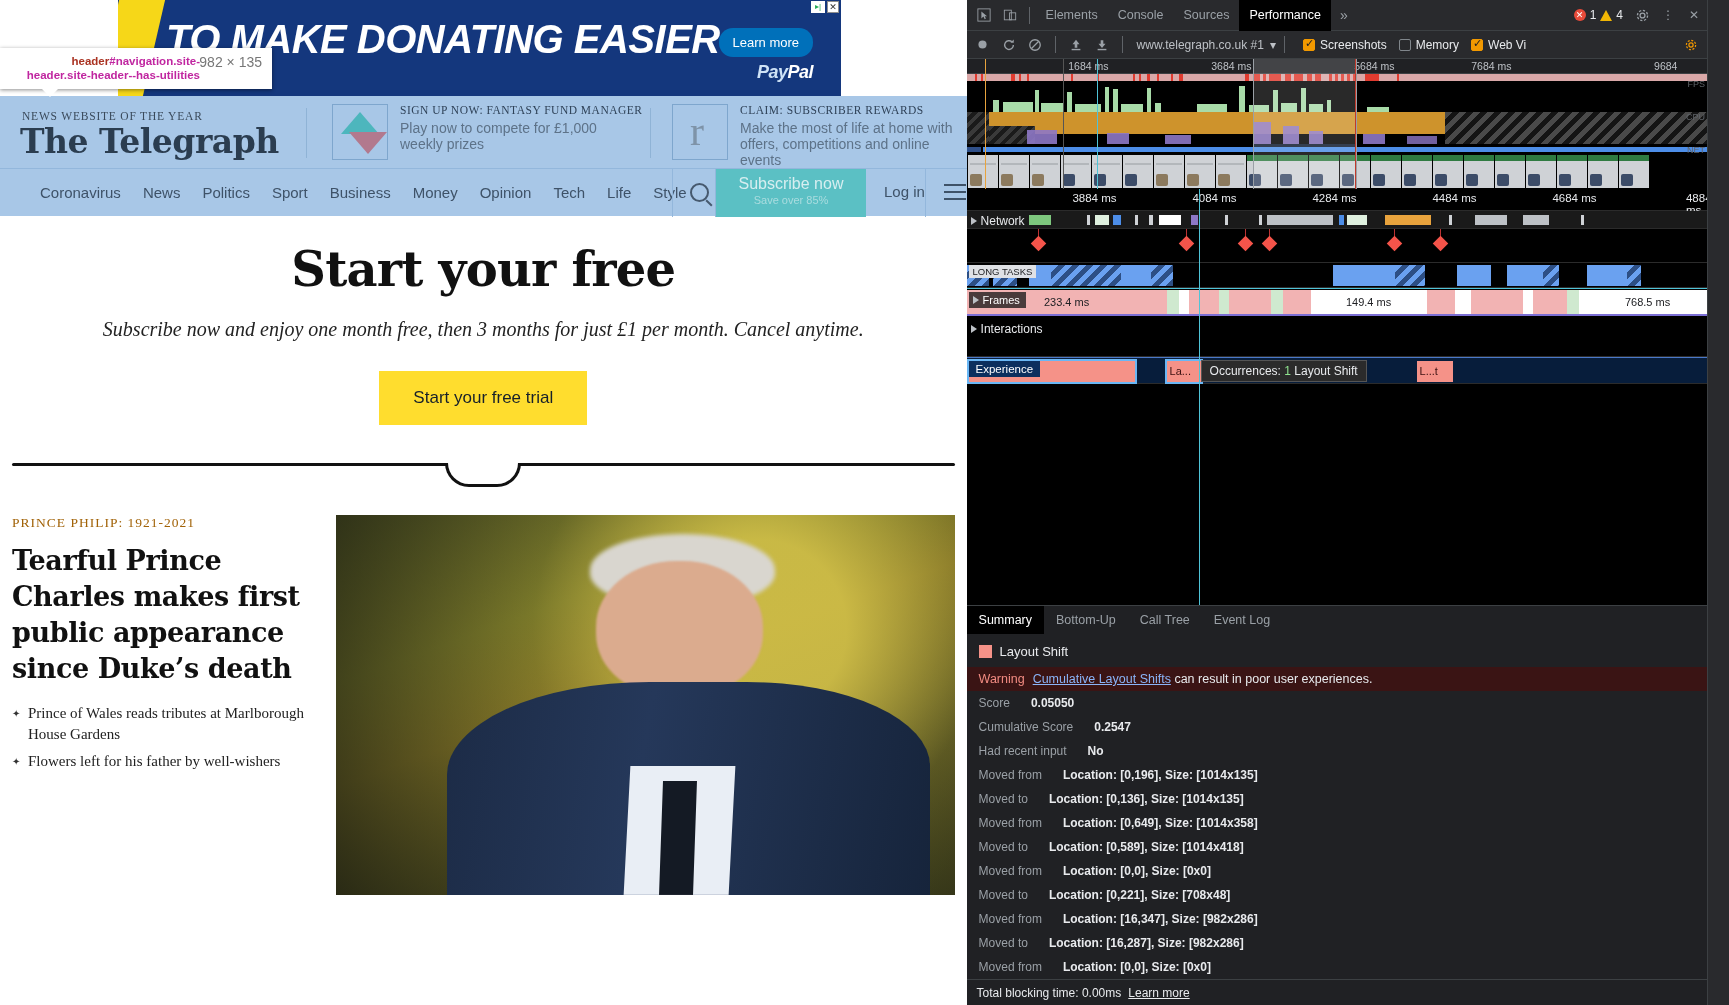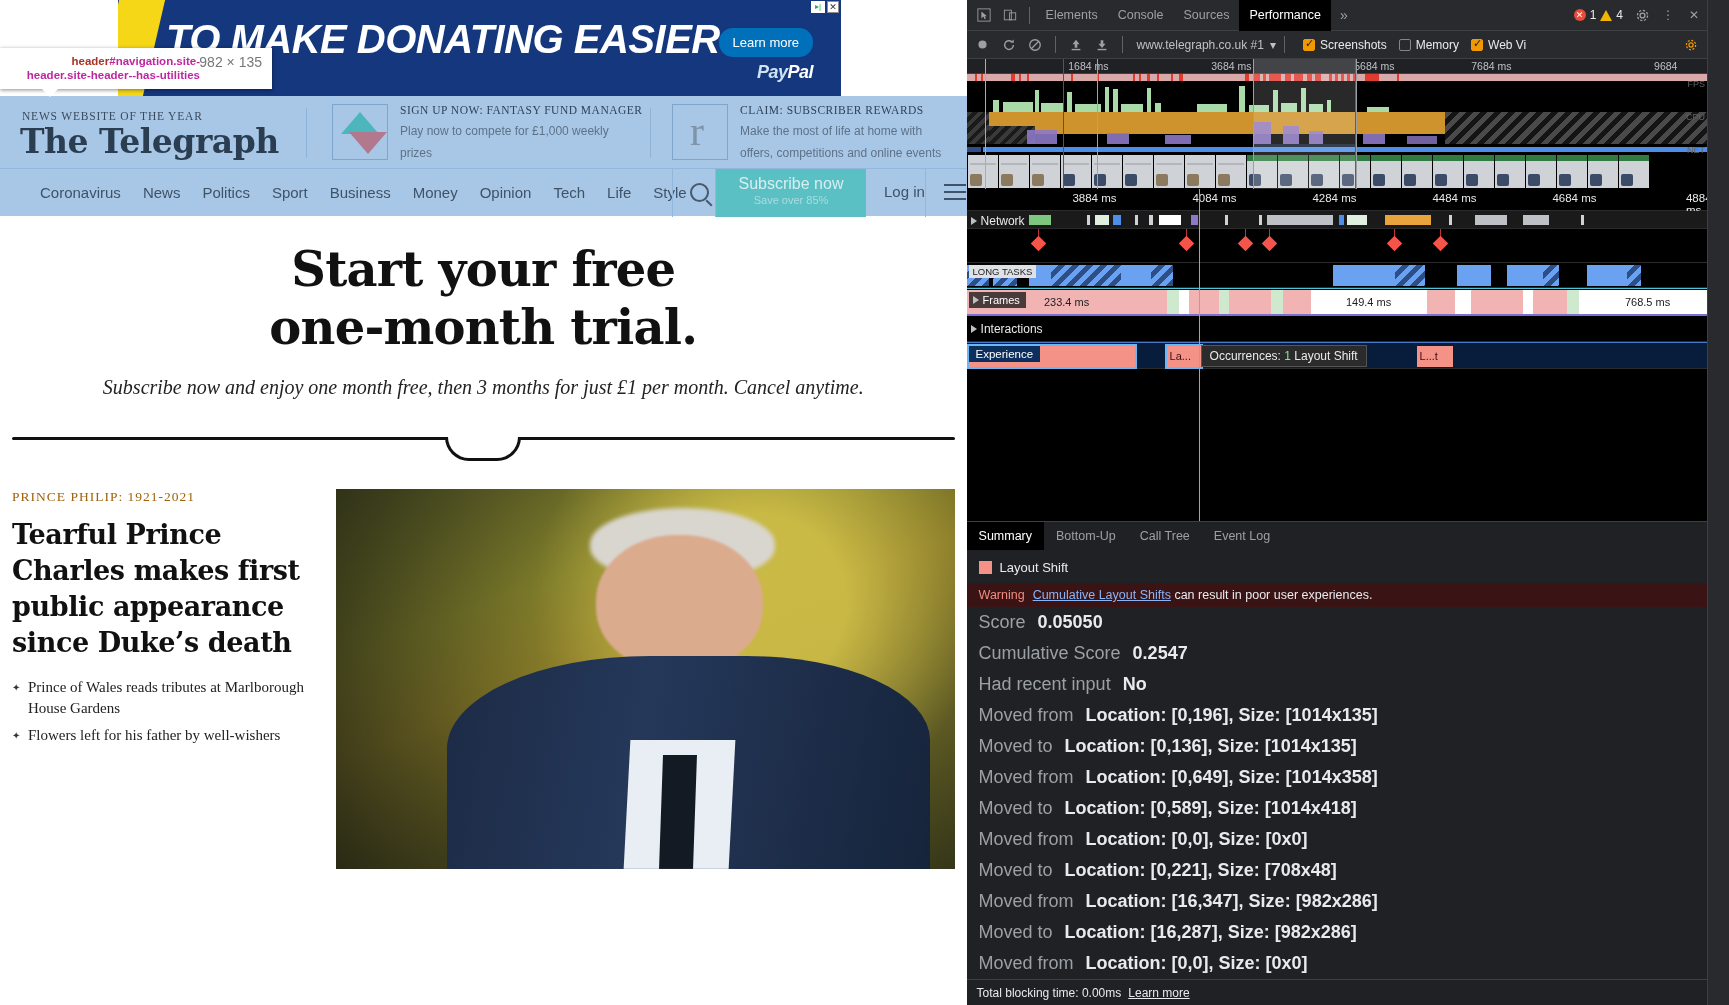--- a/index.html
+++ b/index.html
@@ -50,21 +50,21 @@
   .promo .pbox { width:56px; height:56px; border:1px solid #7ea6cd; position:relative; flex:none; }
   .tri-up { position:absolute; left:8px; top:7px; width:0;height:0;
      border-left:19px solid transparent;border-right:19px solid transparent;border-bottom:22px solid #4db6bd;}
   .tri-dn { position:absolute; left:16px; top:27px; width:0;height:0;
      border-left:19px solid transparent;border-right:19px solid transparent;border-top:22px solid #b2798e;}
   .rlogo { width:56px;height:56px;border:1px solid #7ea6cd;position:relative;flex:none;}
   .rlogo:after{content:"r"; position:absolute; left:17px; top:2px; font-family:"Liberation Serif",serif;
      font-size:42px; color:#7e93a8;}
   .promo .ptxt h4 { font-family:"Liberation Serif", serif; font-size:11.5px; letter-spacing:.5px;
      color:#2f4258; font-weight:normal; margin-bottom:4px; }
-  .promo .ptxt p { font-size:12px; color:#5d7288; line-height:22px; max-width:215px; }
+  .promo .ptxt p { font-size:14px; color:#5d7288; line-height:16px; max-width:215px; }
   .promo-div { position:absolute; top:12px; width:1px; height:50px; background:#8fb3d6; }
 
   .tg-nav { height:48px; border-top:1px solid #93b7dc; position:relative; display:flex;
      align-items:center; }
   .tg-nav .links { display:flex; gap:22px; padding-left:40px; }
   .tg-nav .links a { font-size:15px; color:#3e5268; text-decoration:none; font-family:"Liberation Sans",sans-serif;}
   .nav-sep { position:absolute; top:0; height:48px; width:1px; background:#93b7dc; }
   .search-ic { position:absolute; left:690px; top:14px; width:19px; height:19px;
      border:2px solid #46596e; border-radius:50%; }
   .search-ic:after{content:"";position:absolute;right:-6px;bottom:-4px;width:8px;height:2px;
@@ -192,21 +192,21 @@
   .lt-label { position:absolute; left:2px; top:2px; background:#dfe1e5; color:#202124; font-size:9.5px;
      padding:1px 4px; z-index:5; }
   .ltb { position:absolute; top:2px; height:21px; background:#6aa1f0; }
   .ltb.hatch { background:repeating-linear-gradient(135deg,#6aa1f0 0 5px,#2d4f85 5px 10px); }
   .framesrow { height:26px; position:relative; background:#000; border-top:1px solid #4fc3d7;}
   .fr-label { position:absolute; left:2px; top:3px; background:#4a3b3b; color:#fff; font-size:11px;
      padding:2px 6px 2px 4px; z-index:6; display:flex; align-items:center; gap:4px;}
   .fb { position:absolute; top:1px; height:24px; background:#f2b3b3; color:#202124; font-size:11px;
      text-align:center; line-height:24px; }
   .fb.white { background:#fff; } .fb.green { background:#cfe9cf; }
-  .simplerow { height:28px; position:relative; background:#000; }
+  .simplerow { height:43px; position:relative; background:#000; }
   .simplerow .tr-name { top:6px; }
   .exprow { height:27px; position:relative; background:#071d3b; border-top:1px solid #4a78c8; }
   .exp-label { position:absolute; left:2px; top:3px; background:#0c2f5e; color:#fff; font-size:11.5px;
      padding:2px 7px; z-index:7; }
   .lsb { position:absolute; top:3px; height:21px; background:#f59288; color:#3a1010; font-size:11px;
      line-height:21px; padding-left:3px; overflow:hidden; white-space:nowrap; }
   .lsb.sel { outline:2px solid #6ab7f5; }
   .tooltip-ls { position:absolute; top:2px; background:#2b2b2b; border:1px solid #555;
      padding:3px 8px; font-size:12px; color:#e8eaed; z-index:30; white-space:nowrap; }
   .tooltip-ls b { color:#8fe38f; font-weight:normal; }
@@ -216,21 +216,21 @@
   .drawer { flex:none; background:#202124; border-top:1px solid #3c4043; display:flex; flex-direction:column;}
   .dr-tabs { height:28px; display:flex; align-items:center; background:#202124; flex:none; }
   .dr-tab { padding:0 12px; height:28px; line-height:28px; font-size:12.5px; color:#9aa0a6; }
   .dr-tab.active { color:#fff; background:#000; }
   .dr-body { flex:1; overflow:hidden; padding:6px 0 0 0; }
   .sm-title { display:flex; align-items:center; gap:8px; padding:4px 10px 8px 12px; font-size:13px; color:#e8eaed;}
   .sw { width:13px; height:13px; background:#f59288; }
   .warnrow { background:#3a1414; padding:5px 12px; font-size:12.5px; color:#e8eaed; display:flex; gap:8px;}
   .warnrow .w { color:#f28b82; }
   .warnrow a { color:#8ab4f8; }
-  .kv { display:flex; gap:12px; padding:5px 12px; font-size:18px; align-items:flex-end; }
+  .kv { display:flex; gap:21px; padding:5px 12px; font-size:12px; align-items:flex-end; }
   .kv .k { color:#9aa0a6; }
   .kv .v { color:#e8eaed; font-weight:bold; }
   .dr-foot { height:26px; border-top:1px solid #3c4043; display:flex; align-items:center; gap:7px;
      padding:0 10px; font-size:12px; color:#e8eaed; flex:none; background:#202124;}
   .dr-foot a { color:#e8eaed; text-decoration:underline; }
 
   .dt-rightrail { width:22px; background:#292a2d; border-left:1px solid #3c4043; flex:none;
      display:flex; flex-direction:column; align-items:center; padding-top:6px; gap:14px; color:#9aa0a6;}
 </style>
 </head>
@@ -309,23 +309,23 @@
             <i></i>
             <i></i>
             <i></i>
           </div>
       </div>
     </div>
 
     <div class="paywall">
       <h1>
         <span>Start your free</span><br>
-        <span>one-month trial.</span>
       </h1>
       <div class="sub">Subscribe now and enjoy one month free, then 3 months for just £1 per month. Cancel anytime.</div>
+      <a class="cta">Start your free trial</a>
       <div class="rule-wrap">
         <div class="ln"></div>
           <div class="cv"></div>
       </div>
     </div>
 
     <div class="teaser">
       <div class="txt">
         <div class="kicker">PRINCE PHILIP: 1921-2021</div>
         <h2>Tearful Prince Charles makes first public appearance since Duke’s death</h2>

